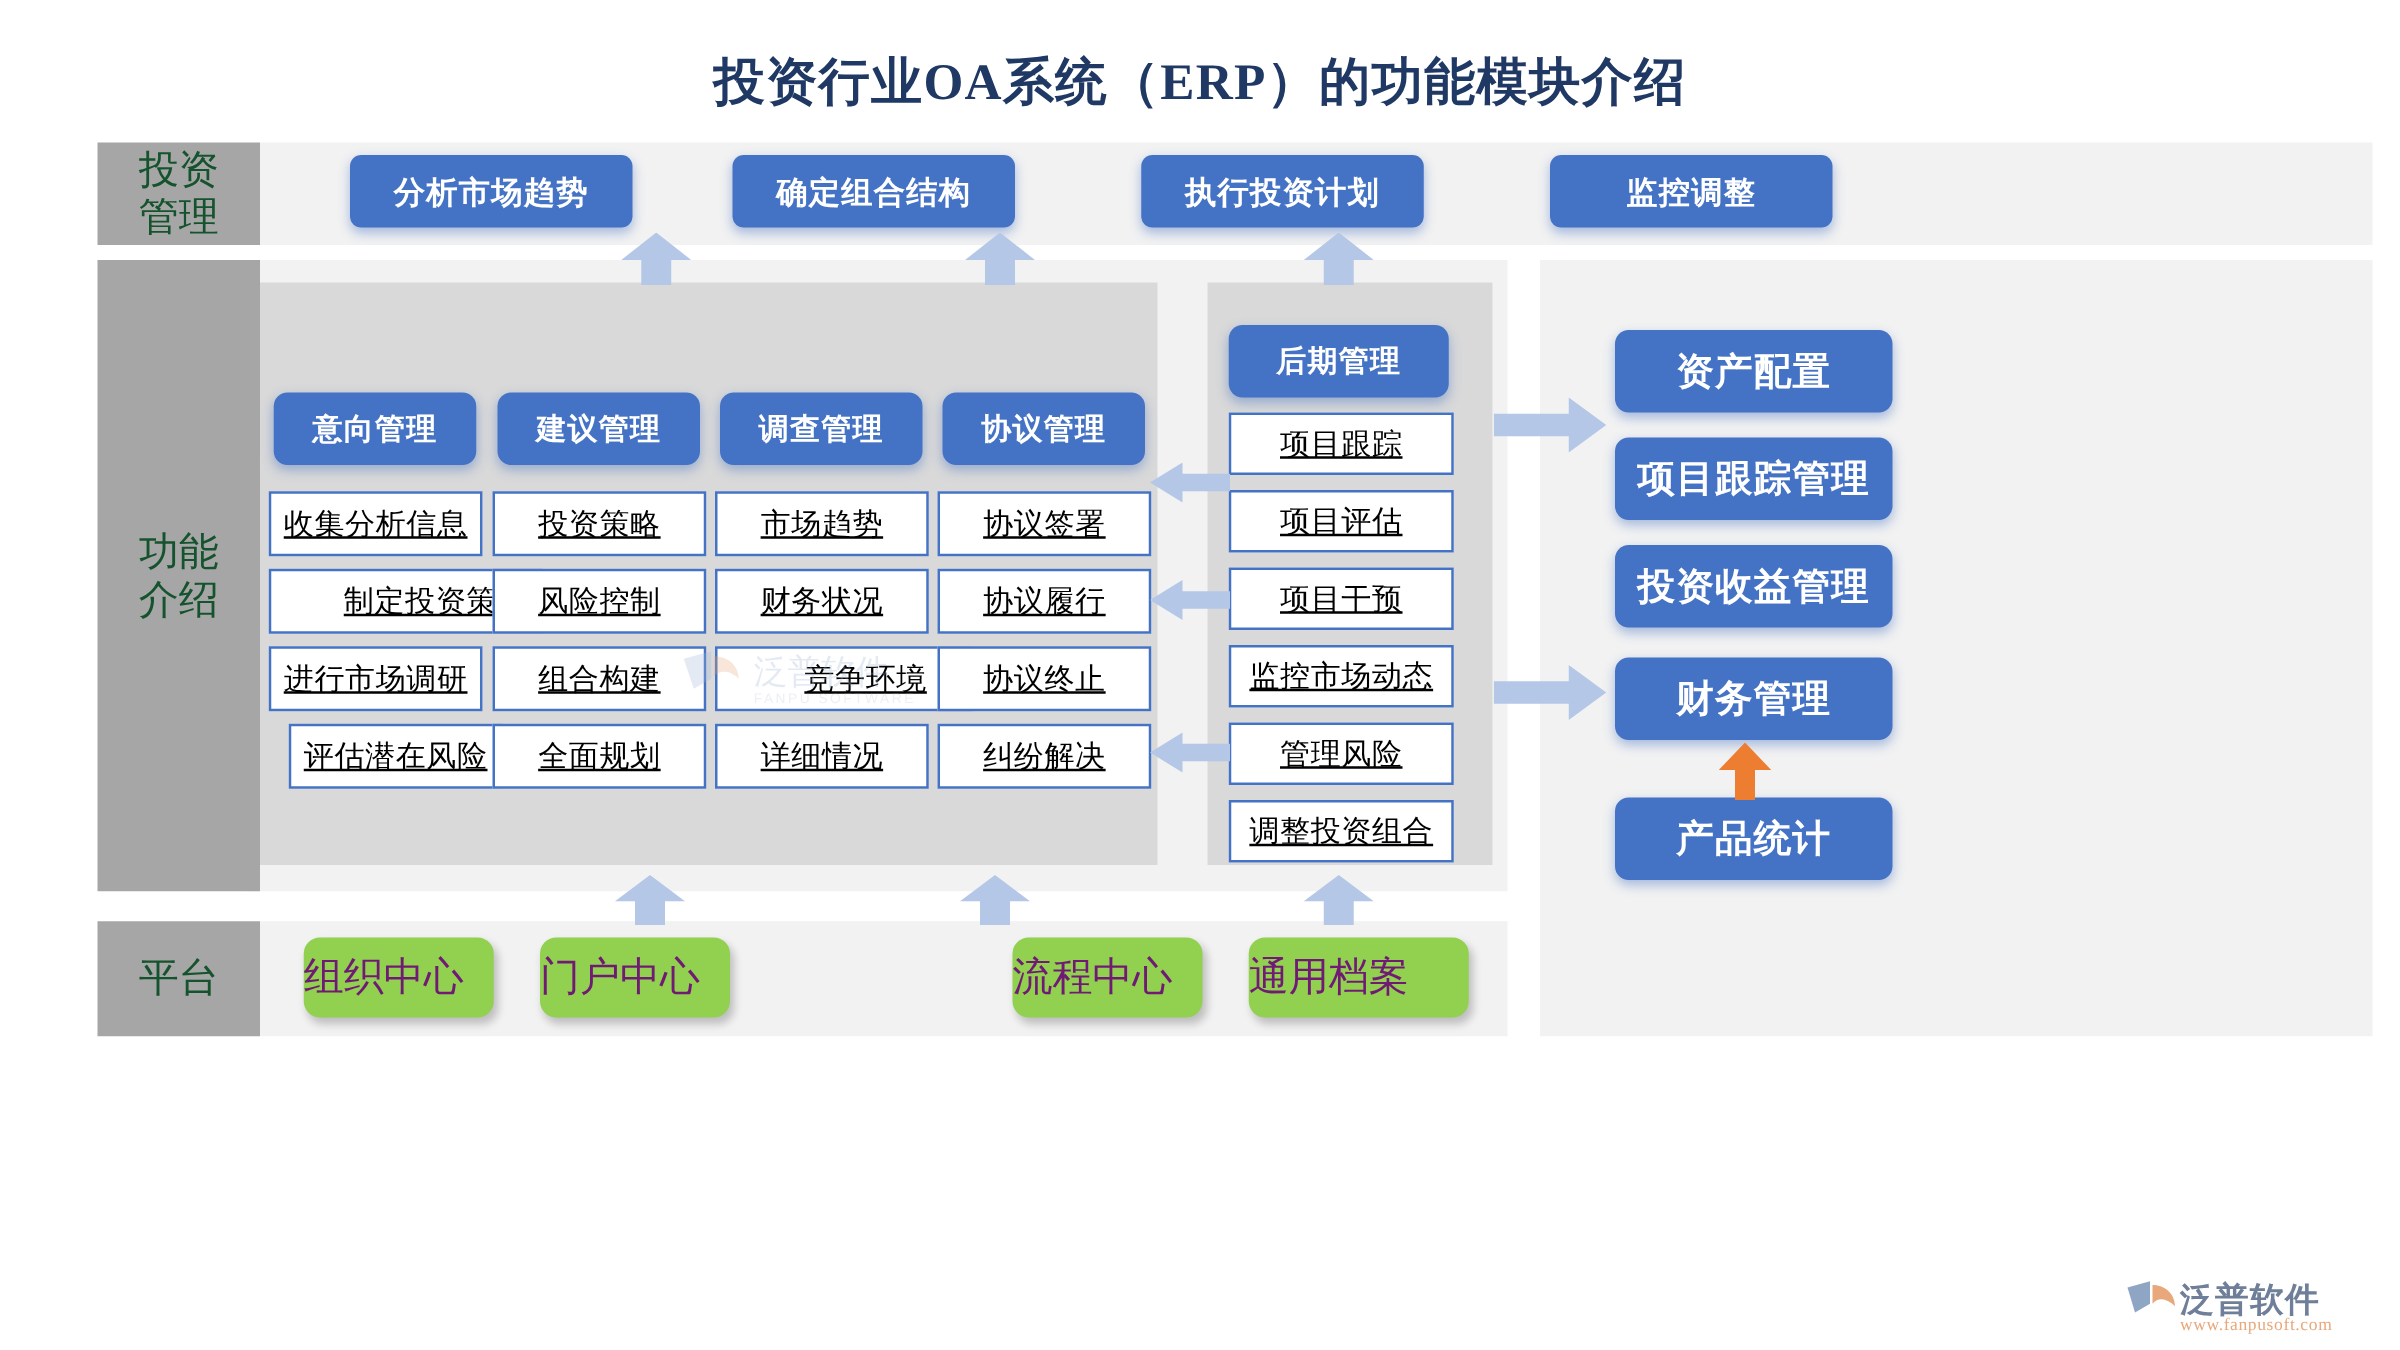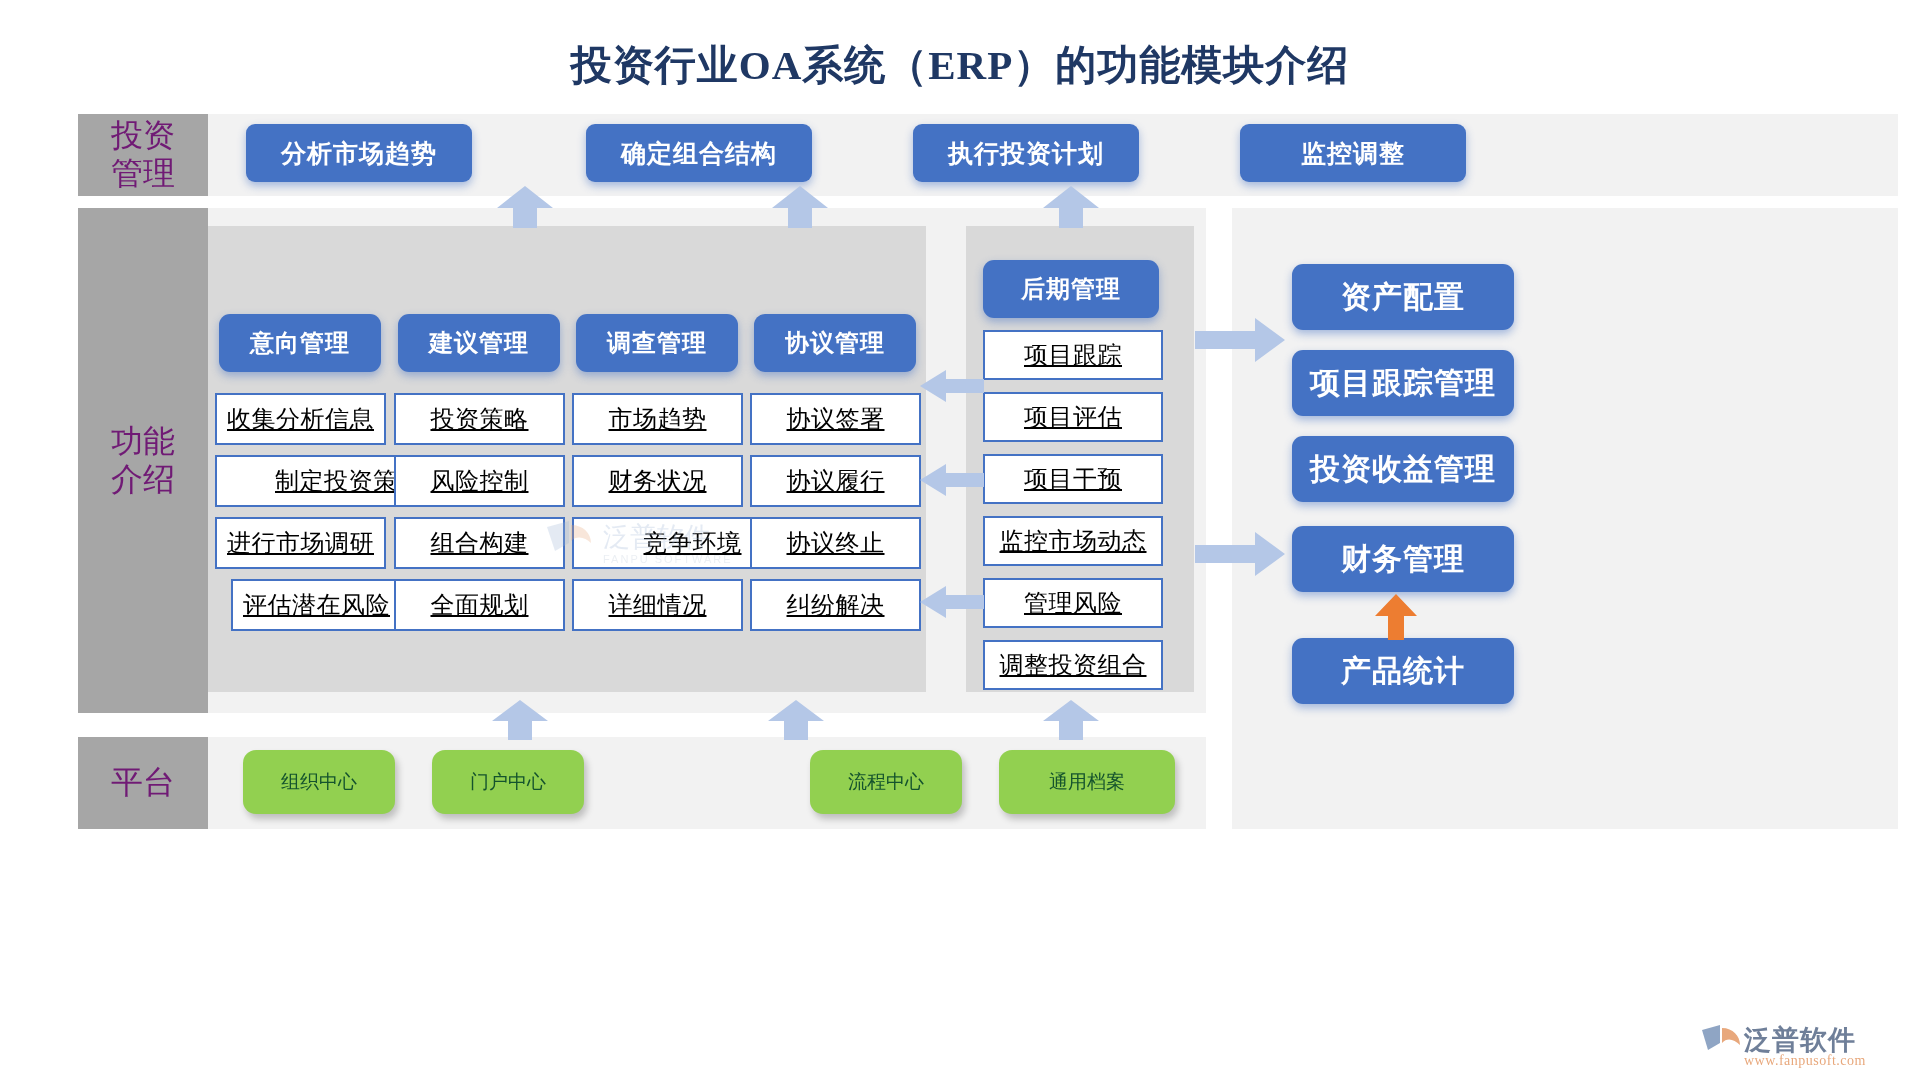--- a/index.html
+++ b/index.html
@@ -21,21 +21,21 @@
     color:#1f3864;
     letter-spacing:1px;
     white-space:nowrap;
   }
 
   
   .band{position:absolute;background:#f2f2f2;}
   .rowlabel{
     position:absolute;background:#a6a6a6;
     display:flex;align-items:center;justify-content:center;
-    text-align:center;color:#701a75;font-size:32px;line-height:1.18;
+    text-align:center;color:#14532d;font-size:32px;line-height:1.18;
     font-family:"Liberation Serif","DejaVu Serif",serif;
   }
   .innerpanel{position:absolute;background:#d9d9d9;}
 
   
   .pill{
     position:absolute;background:#4472c4;border-radius:10px;
     color:#ffffff;display:flex;align-items:center;justify-content:center;
     text-align:center;font-weight:bold;
     box-shadow:0 4px 9px rgba(68,114,196,0.45);
@@ -52,22 +52,22 @@
     display:flex;align-items:center;justify-content:center;
     text-align:center;color:#000000;font-size:24px;
     font-family:"Liberation Serif","DejaVu Serif",serif;
     letter-spacing:0.5px;
     text-decoration:underline;
   }
 
   
   .green{
     position:absolute;background:#92d050;border-radius:13px;
-    color:#14532d;display:flex;align-items:center;justify-content:center;
-    text-align:center;font-size:19px;
+    color:#701a75;display:flex;align-items:center;justify-content:flex-start;
+    text-align:center;font-size:32px;
     box-shadow:3px 5px 7px rgba(0,0,0,0.22);
     font-family:"Liberation Serif","DejaVu Serif",serif;
   }
 
   
   .arrow{position:absolute;}
   .arrow svg{display:block;}
 
   
   .watermark{
@@ -105,21 +105,21 @@
   <div class="title">投资行业OA系统（ERP）的功能模块介绍</div>
 
   <div class="band" style="left:208px;top:114px;width:1690px;height:82px;"></div>
   <div class="rowlabel" style="left:78px;top:114px;width:130px;height:82px;">
     <div>
       <div>投资</div>
       <div>管理</div>
     </div>
   </div>
 
-  <div class="pill top" style="left:246px;top:124px;width:226px;height:58px;">
+  <div class="pill top" style="left:280px;top:124px;width:226px;height:58px;">
     <span>分析市场趋势</span>
   </div>
   <div class="pill top" style="left:586px;top:124px;width:226px;height:58px;">
     <span>确定组合结构</span>
   </div>
   <div class="pill top" style="left:913px;top:124px;width:226px;height:58px;">
     <span>执行投资计划</span>
   </div>
   <div class="pill top" style="left:1240px;top:124px;width:226px;height:58px;">
     <span>监控调整</span>

